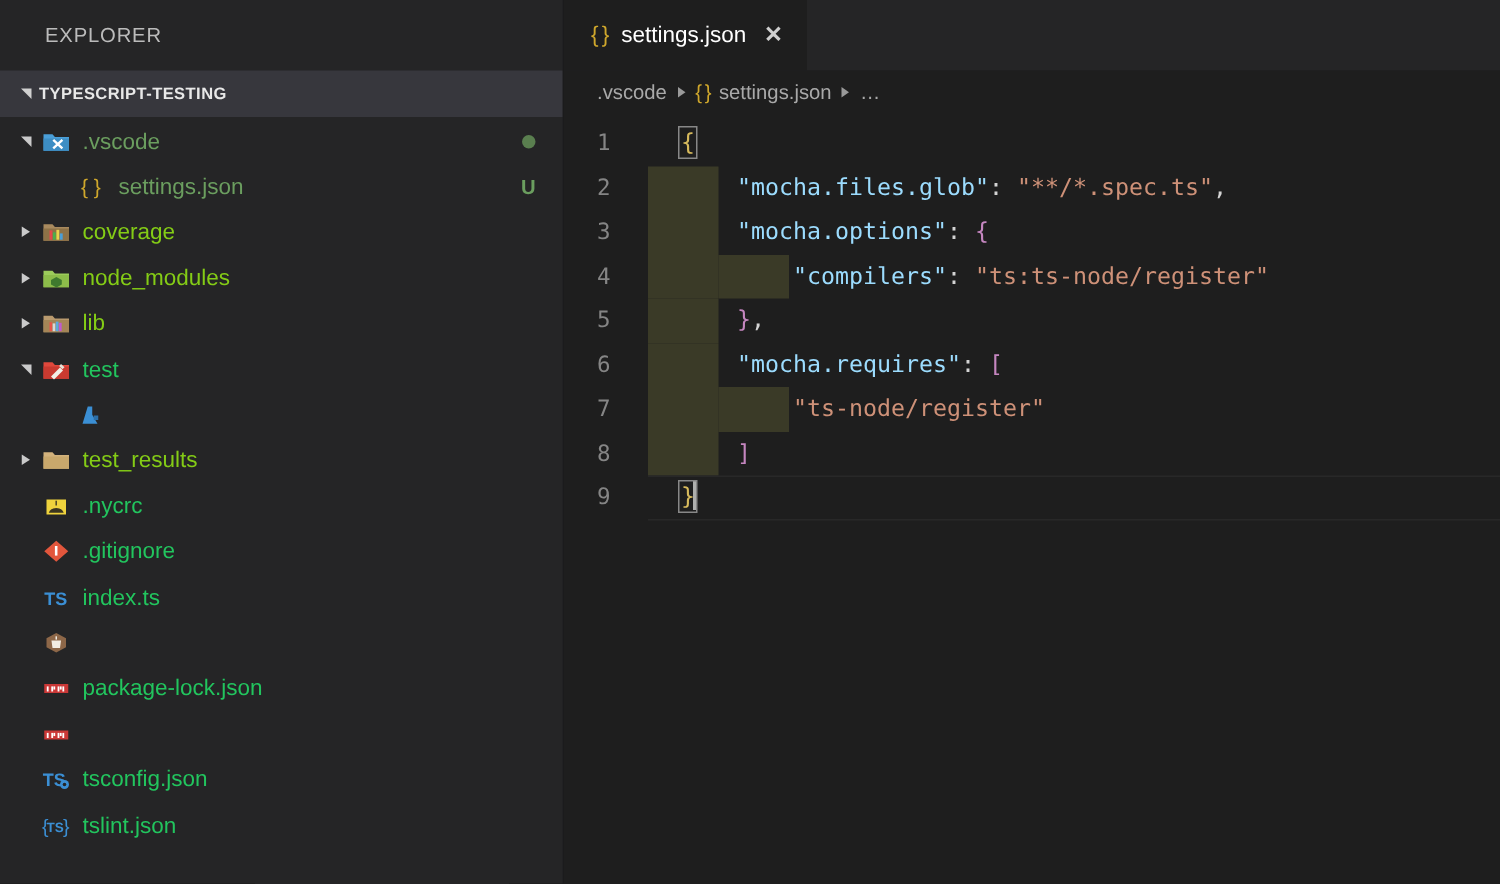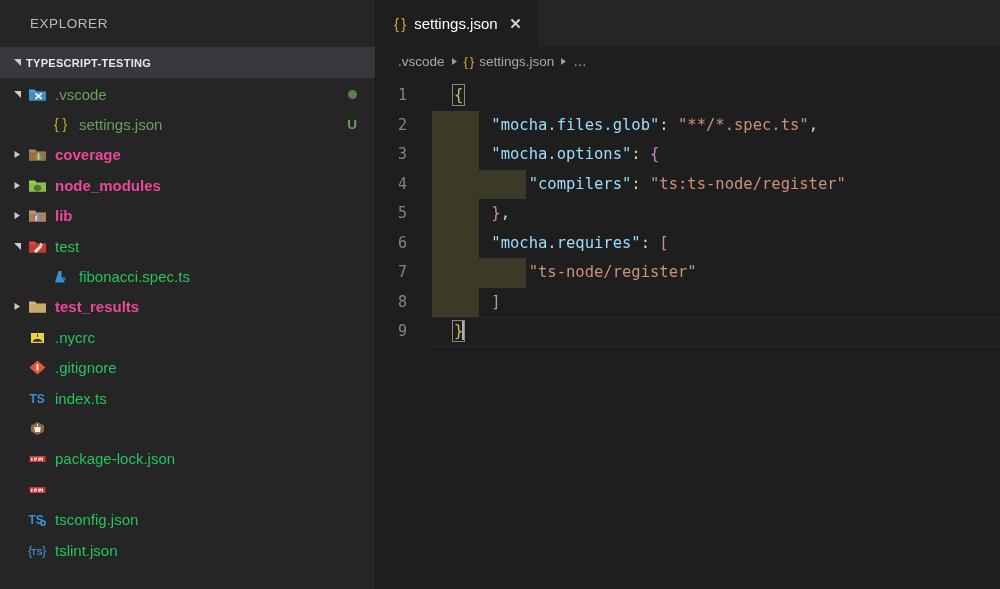--- a/index.html
+++ b/index.html
@@ -46,21 +46,21 @@
     align-items:center; justify-content:center;
     color:#b4b4b4; font-size:9px; line-height:1;
   }
   .twisty.open svg { transform:rotate(90deg); }
   .ficon {
     width:22px; flex:0 0 22px; height:20px;
     display:flex; align-items:center; justify-content:center;
     margin-right:7px;
   }
   .label { flex:1; overflow:hidden; text-overflow:ellipsis; }
-  .label.dim   { color:#ec4899;font-weight:bold; }
+  .label.dim   { color:#84cc16; }
   .label.bright{ color:#22c55e; }
   .label.green { color:#6b9e5f; }
   .gstatus { color:#6b9e5f; font-size:13.5px; padding-right:18px; font-weight:600; }
   .gdot { width:9px;height:9px;border-radius:50%;background:#5a7f4f;margin-right:18px; }
 
   
   #editor-area { flex:1; display:flex; flex-direction:column; background:#1e1e1e; min-width:0; }
   .tabbar { height:47px; background:#252526; display:flex; align-items:stretch; }
   .tab {
     display:flex; align-items:center; gap:9px;
@@ -241,21 +241,20 @@
         </div>
         <div class="tree-row">
           <span style="width: 32px; flex: 0 0 32px;"></span>
           <span class="twisty"></span>
           <span class="ficon">
             <svg width="19" height="17" viewBox="0 0 19 17">
               <path d="M6.5 3 L9.5 3 L9.5 8.5 L13 14.5 L3 14.5 Z" fill="#3b8fd4"></path>
               <path d="M10.5 9 L13.5 9 L13.5 12 L10.5 12 Z" fill="#2c6fa8"></path>
             </svg>
           </span>
-          <span class="label bright">fibonacci.spec.ts</span>
         </div>
         <div class="tree-row">
           <span style="width: 8px; flex: 0 0 8px;"></span>
           <span class="twisty">
             <svg width="8" height="9" viewBox="0 0 8 9">
               <path d="M1.5 1 L1.5 8 L7 4.5 Z" fill="#cacaca"></path>
             </svg>
           </span>
           <span class="ficon">
             <svg width="19" height="17" viewBox="0 0 19 17">

